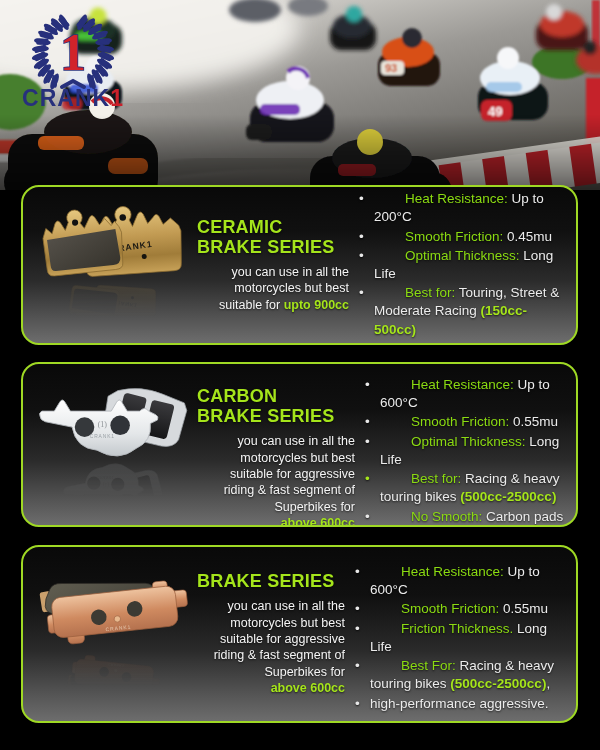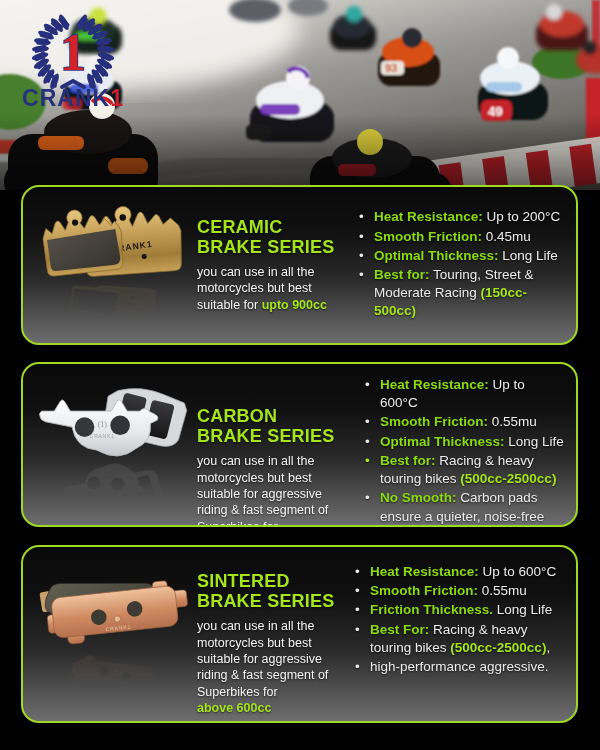--- a/index.html
+++ b/index.html
@@ -26,36 +26,36 @@
   .card2{top:362px;height:165px;}
   .card3{top:545px;height:178px;}
 
   .media{flex:0 0 168px;display:flex;flex-direction:column;align-items:center;justify-content:center;}
   .media svg{width:160px;height:96px;}
   .media svg.reflect{transform:scaleY(-1);opacity:.17;margin-top:-10px;height:60px;
         -webkit-mask-image:linear-gradient(to bottom,transparent 35%,rgba(0,0,0,.9) 100%);
         mask-image:linear-gradient(to bottom,transparent 35%,rgba(0,0,0,.9) 100%);}
 
   .middle{flex:0 0 152px;}
-  .card2 .middle{flex-basis:158px;padding-top:42px;}
+  .card2 .middle{flex-basis:158px;padding-top:22px;}
   .card3 .middle{flex-basis:148px;padding-top:24px;}
   .title{color:#a5e51b;font-size:18px;font-weight:800;line-height:1.12;letter-spacing:.2px;
          text-shadow:0 1px 2px rgba(0,0,0,.6);}
   .desc{margin:7px 0 0 0;color:#f5f5f5;font-size:12.5px;line-height:1.31;font-weight:500;
-        text-shadow:0 1px 2px rgba(0,0,0,.65);}
+        text-shadow:0 1px 2px rgba(0,0,0,.65);text-align:right;}
   .seg-accent{color:#a5e51b;font-weight:700;}
 
   .features{flex:1;list-style:none;margin:0;padding:0 0 0 10px;}
   .card2 .features{padding-top:12px;}
   .card3 .features{padding-top:16px;}
   .features li{display:flex;font-size:13.5px;line-height:1.35;color:#ececec;margin-bottom:1px;
         text-shadow:0 1px 2px rgba(0,0,0,.7);}
   .dot{flex:0 0 15px;color:#e8e8e8;}
   .dot-green{color:#a5e51b;}
-  .seg-label{color:#8bdb12;font-weight:700;}
+  .seg-label{color:#8bdb12;font-weight:400;margin-left:31px;}
   .bullet-text{flex:1;}
 </style>
 </head>
 <body>
 
 <div class="page">
 
   <div class="hero">
     <svg viewBox="0 0 600 190" width="600" height="190">
       <defs>
@@ -415,21 +415,20 @@
     <div class="media">
       <svg>
           <use href="#padSintered"></use>
         </svg>
       <svg class="reflect">
           <use href="#padSintered"></use>
         </svg>
     </div>
     <div class="middle">
       <div class="title">
-        <div>SINTERED</div>
         <div>BRAKE SERIES</div>
       </div>
       <p class="desc"><span class="seg-plain">you can use in all the motorcycles but best suitable for aggressive riding &amp; fast segment of Superbikes for</span><br><span class="seg-accent">above 600cc</span></p>
     </div>
     <ul class="features">
         <li>
           <span class="dot">•</span>
           <span class="bullet-text"><span class="seg-label">Heat Resistance:</span><span class="seg-plain"> Up to 600°C</span></span>
         </li>
         <li>

